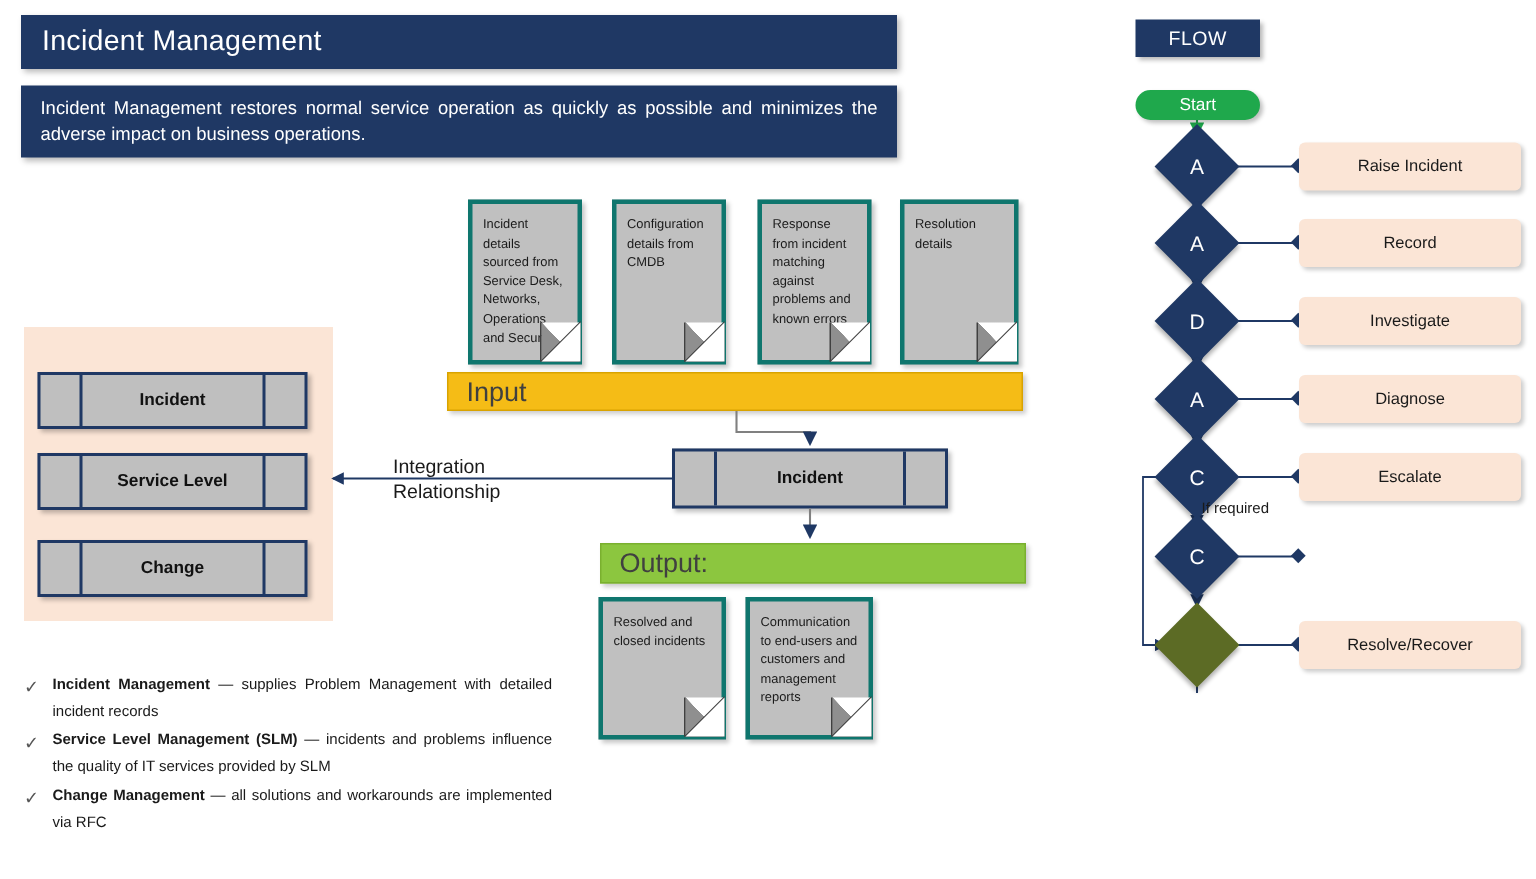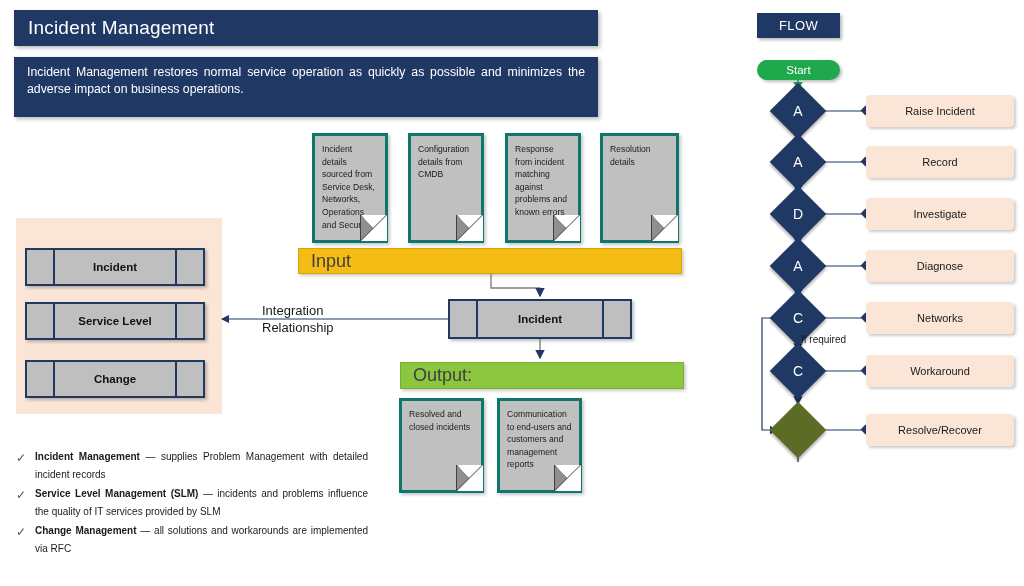--- a/index.html
+++ b/index.html
@@ -13,21 +13,21 @@
 
   
   .title-bar {
     position: absolute; left: 14px; top: 10px; width: 584px; height: 36px;
     background: #1f3864; color: #ffffff;
     display: flex; align-items: center; padding-left: 14px;
     font-size: 19px; letter-spacing: .2px;
     box-shadow: 2px 2px 4px rgba(0,0,0,.28);
   }
   .desc-bar {
-    position: absolute; left: 14px; top: 57px; width: 584px; height: 60px;
+    position: absolute; left: 14px; top: 57px; width: 584px; height: 48px;
     background: #1f3864; color: #ffffff;
     padding: 7px 13px 0 13px;
     font-size: 12.3px; line-height: 17px;
     text-align: justify; text-align-last: left;
     box-shadow: 2px 2px 4px rgba(0,0,0,.28);
   }
 
   
   .doc {
     position: absolute;
@@ -293,17 +293,16 @@
   <div class="flow-dot" style="left:862px;top:210px;"></div>
   <div class="flow-dot" style="left:862px;top:262px;"></div>
   <div class="flow-dot" style="left:862px;top:314px;"></div>
   <div class="flow-dot" style="left:862px;top:367px;"></div>
   <div class="flow-dot" style="left:862px;top:426px;"></div>
 
   <div class="flow-box" style="top:95px;">Raise Incident</div>
   <div class="flow-box" style="top:146px;">Record</div>
   <div class="flow-box" style="top:198px;">Investigate</div>
   <div class="flow-box" style="top:250px;">Diagnose</div>
-  <div class="flow-box" style="top:302px;">Networks</div>
-  <div class="flow-box" style="top:355px;">Workaround</div>
+  <div class="flow-box" style="top:302px;">Escalate</div>
   <div class="flow-box" style="top:414px;">Resolve/Recover</div>
 
 </div>
 
 </body></html>

